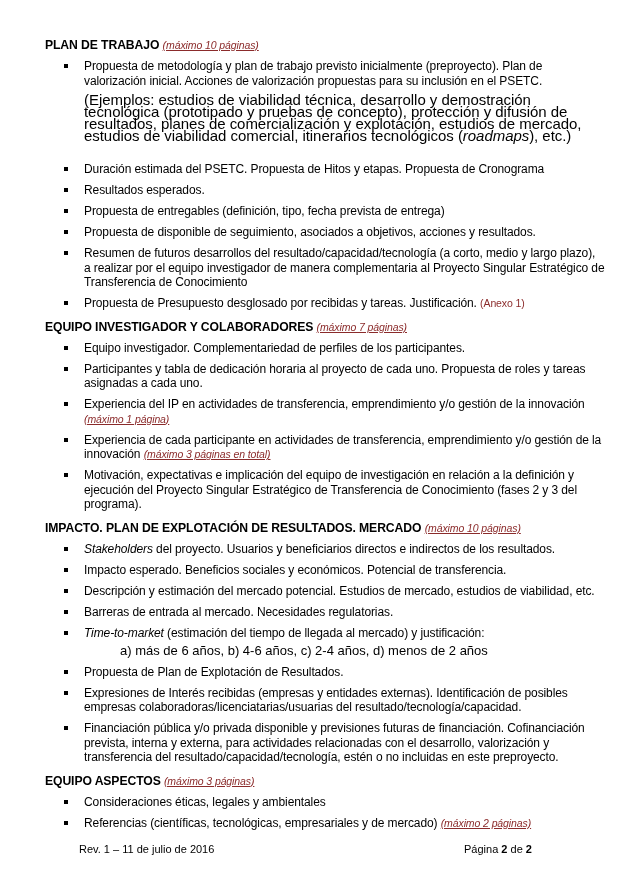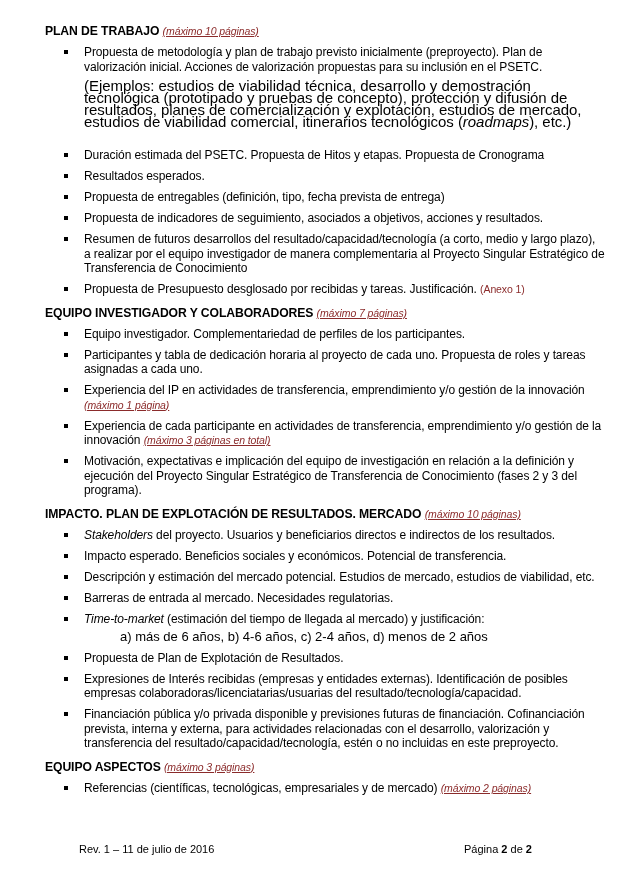--- a/index.html
+++ b/index.html
@@ -1,20 +1,20 @@
 <!DOCTYPE html>
 <html><head>
   <meta charset="utf-8">
   <style>
     html, body { margin: 0; padding: 0; background: #ffffff; }
     body {
       width: 630px; height: 891px; position: relative; overflow: hidden;
       font-family: "Liberation Sans", sans-serif; color: #000;
     }
-    .page { position: absolute; left: 45px; top: 24px; width: 560px; }
+    .page { position: absolute; left: 45px; top: 38px; width: 560px; }
     .section-title {
       font-weight: bold; font-size: 12.2px; margin: 0 0 6px 0; line-height: 15px;
       letter-spacing: -0.1px;
     }
     .section-title .note, .note {
       font-weight: normal; font-style: italic; text-decoration: underline;
       color: #8b2b2b; font-size: 10.5px;
     }
     .anexo { color: #8b2b2b; font-size: 10.5px; }
     ul.items { list-style: none; margin: 0; padding: 0; }
@@ -49,21 +49,21 @@
       <span class="note">(máximo 10 páginas)</span>
     </div>
     <ul class="items">
       <li><span class="bullet"></span><span>Propuesta de metodología y plan de trabajo previsto inicialmente (preproyecto). Plan de valorización inicial. Acciones de valorización propuestas para su inclusión en el PSETC.</span></li>
     </ul>
     <div class="sub"><span>(Ejemplos: estudios de viabilidad técnica, desarrollo y demostración tecnológica (prototipado y pruebas de concepto), protección y difusión de resultados, planes de comercialización y explotación, estudios de mercado, estudios de viabilidad comercial, itinerarios tecnológicos (</span><i>roadmaps</i><span>), etc.)</span></div>
     <ul class="items">
       <li><span class="bullet"></span><span>Duración estimada del PSETC. Propuesta de Hitos y etapas. Propuesta de Cronograma</span></li>
       <li><span class="bullet"></span><span>Resultados esperados.</span></li>
       <li><span class="bullet"></span><span>Propuesta de entregables (definición, tipo, fecha prevista de entrega)</span></li>
-      <li><span class="bullet"></span><span>Propuesta de indicadores de seguimiento, asociados a objetivos, acciones y resultados.</span></li>
+      <li><span class="bullet"></span><span>Propuesta de disponible de seguimiento, asociados a objetivos, acciones y resultados.</span></li>
       <li><span class="bullet"></span><span>Resumen de futuros desarrollos del resultado/capacidad/tecnología (a corto, medio y largo plazo), a realizar por el equipo investigador de manera complementaria al Proyecto Singular Estratégico de Transferencia de Conocimiento</span></li>
       <li><span class="bullet"></span><span>Propuesta de Presupuesto desglosado por recibidas y tareas. Justificación.</span> <span class="anexo">(Anexo 1)</span></li>
     </ul>
   </div>
 
   <div class="sec">
     <div class="section-title">
       <span>EQUIPO INVESTIGADOR Y COLABORADORES</span>
       <span class="note">(máximo 7 páginas)</span>
     </div>
@@ -96,21 +96,21 @@
       <li><span class="bullet"></span><span>Financiación pública y/o privada disponible y previsiones futuras de financiación. Cofinanciación prevista, interna y externa, para actividades relacionadas con el desarrollo, valorización y transferencia del resultado/capacidad/tecnología, estén o no incluidas en este preproyecto.</span></li>
     </ul>
   </div>
 
   <div class="sec">
     <div class="section-title">
       <span>EQUIPO ASPECTOS</span>
       <span class="note">(máximo 3 páginas)</span>
     </div>
     <ul class="items">
-      <li><span class="bullet"></span></li>
+      <li><span class="bullet"></span><span>Consideraciones éticas, legales y ambientales</span></li>
       <li><span class="bullet"></span><span>Referencias (científicas, tecnológicas, empresariales y de mercado)</span> <span class="note">(máximo 2 páginas)</span></li>
     </ul>
   </div>
 </div>
 
 <div class="footer">
   <span>Rev. 1 – 11 de julio de 2016</span>
   <span class="right"><span>Página</span> <b>2</b> <span>de</span> <b>2</b></span>
 </div>
 

